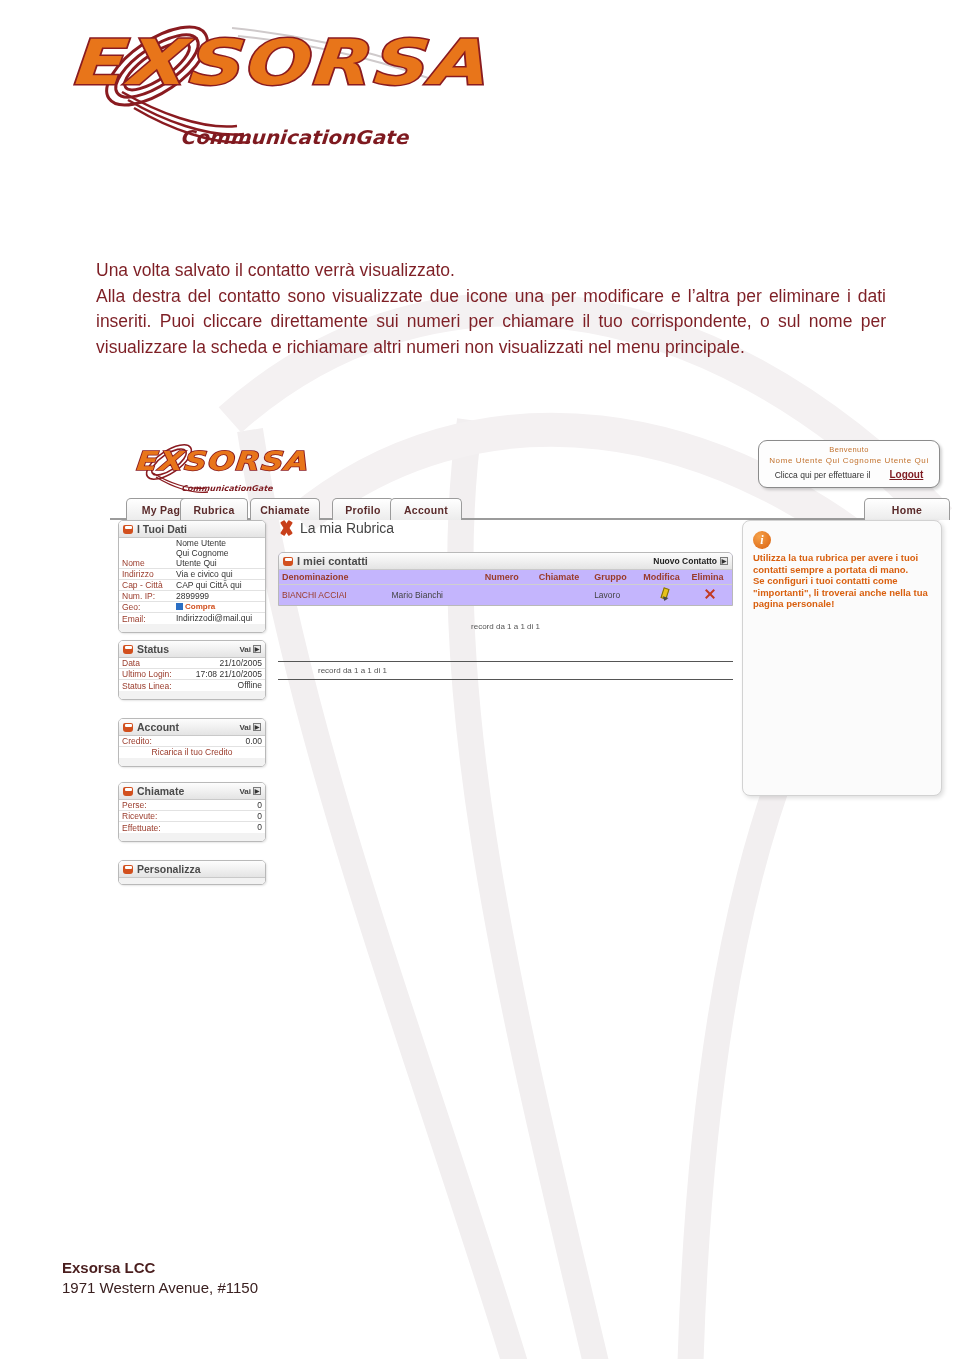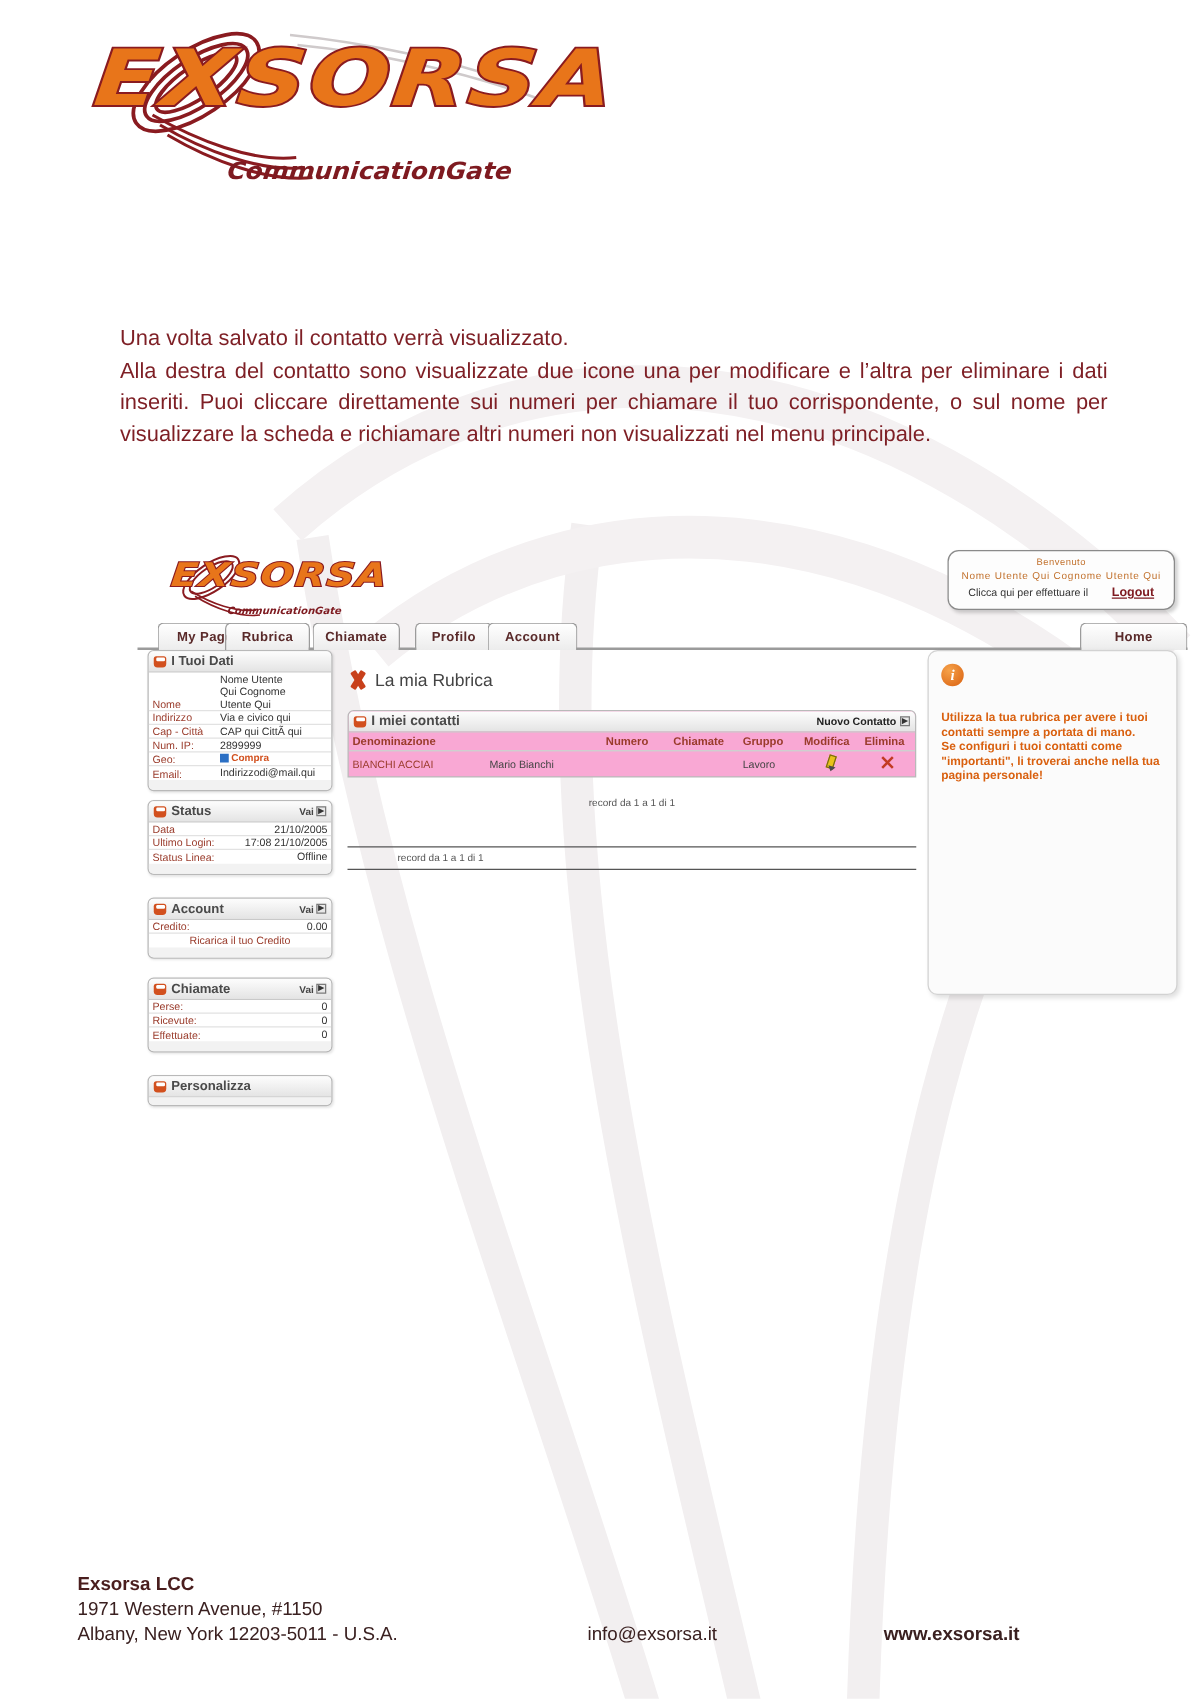--- a/index.html
+++ b/index.html
@@ -142,35 +142,35 @@
   }
   .prow .k { color:#9a3b2b; flex:none; width:54px; display:flex; align-items:flex-end; }
   .prow .v { color:#333; flex:1; }
   .prow .v.r { text-align:right; }
   .pfoot { height:8px; background:#f2f2f2; }
 
   .compra { color:#D2501E; font-weight:bold; font-size:8px; display:inline-flex; align-items:center; gap:2px; }
   .compra .sq { width:7px; height:7px; background:#2b6fc4; display:inline-block; }
 
   
-  .main { position:absolute; left:168px; top:16px; width:455px; }
+  .main { position:absolute; left:168px; top:0; width:455px; }
   .rubrica-title { display:flex; align-items:center; gap:6px; font-size:14px; color:#444; }
   .ico-x {
     width:16px; height:14px; flex:none; position:relative;
   }
   .ico-x:before, .ico-x:after {
     content:""; position:absolute; left:6px; top:-1px; width:5px; height:16px;
     background:#C8401B; border-radius:1px;
   }
   .ico-x:before { transform:rotate(32deg); }
   .ico-x:after { transform:rotate(-32deg); }
 
   .contacts {
     margin-top:16px; border:1px solid #b9b9b9; border-radius:5px 5px 0 0;
-    background:#f9a8d4; overflow:hidden;
+    background:#c4b5fd; overflow:hidden;
   }
   .contacts-head {
     height:17px; background:linear-gradient(#fdfdfd,#e4e4e4);
     border-bottom:1px solid #c9c9c9;
     display:flex; align-items:center; padding:0 4px; gap:4px;
   }
   .contacts-head .ctitle { font-weight:bold; font-size:11px; color:#4a4a4a; }
   .contacts-head .cnew { margin-left:auto; display:flex; align-items:center; gap:3px; font-weight:bold; font-size:8.5px; color:#222; }
 
   table.ctbl { width:100%; border-collapse:collapse; font-size:8.5px; }
@@ -208,21 +208,21 @@
     background:#fbfbfb; padding:10px;
     box-shadow:2px 2px 4px rgba(0,0,0,.13);
   }
   .ico-info {
     width:18px; height:18px; border-radius:50%;
     background:radial-gradient(circle at 35% 30%, #F6A24A, #D9600F);
     color:#fff; font-weight:bold; font-style:italic; font-size:12px;
     display:flex; align-items:center; justify-content:center;
     font-family:"Liberation Serif", serif;
   }
-  .info-text { margin-top:20px; color:#D9600F; font-weight:bold; font-size:9.5px; line-height:11.5px; }
+  .info-text { margin-top:3px; color:#D9600F; font-weight:bold; font-size:9.5px; line-height:11.5px; }
 
   
   .footer {
     position:absolute; left:62px; top:1258px; width:850px; z-index:3;
     color:#3a2020; font-size:15px; line-height:20px;
   }
   .footer .fname { font-weight:bold; color:#4a1e1e; }
   .footer .frow { position:relative; }
   .footer .fmail { position:absolute; left:408px; top:0; font-weight:normal; }
   .footer .fweb  { position:absolute; left:645px; top:0; font-weight:bold; }
@@ -473,18 +473,13 @@
       <div class="info-text" style="white-space:pre-line">Utilizza la tua rubrica per avere i tuoi contatti sempre a portata di mano.
 Se configuri i tuoi contatti come "importanti", li troverai anche nella tua pagina personale!</div>
     </div>
 
   </div>
 </div>
 
 <div class="footer">
   <div class="fname">Exsorsa LCC</div>
   <div>1971 Western Avenue, #1150</div>
-  <div class="frow">
-    <span>Albany, New York 12203-5011 - U.S.A.</span>
-    <span class="fmail">info@exsorsa.it</span>
-    <span class="fweb">www.exsorsa.it</span>
-  </div>
 </div>
 
 </body></html>

